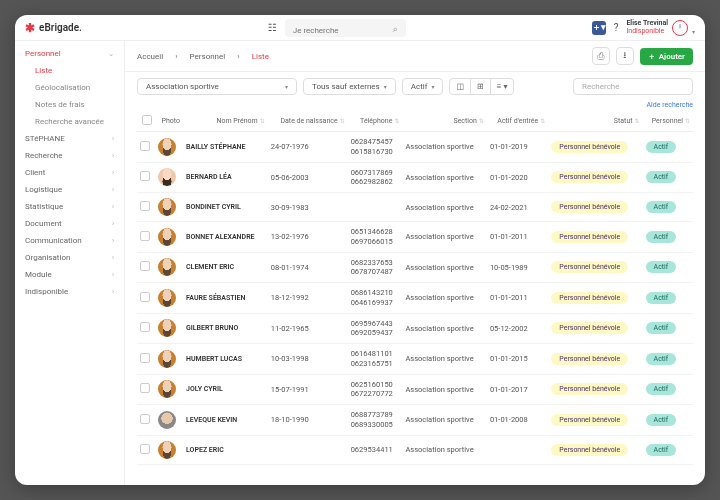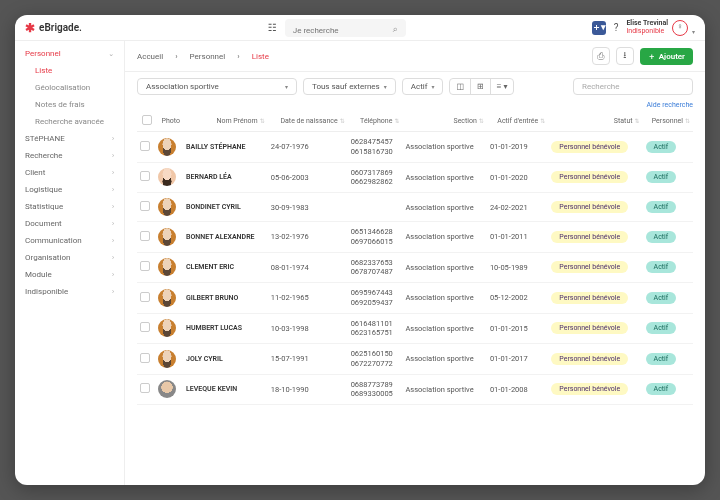--- a/index.html
+++ b/index.html
@@ -256,20 +256,31 @@
                 <td>08-01-1974</td>
                 <td class="tel">0682337653<br>0678707487</td>
                 <td>Association sportive</td>
                 <td>10-05-1989</td>
                 <td><span class="badge b-purple">Personnel bénévole</span></td>
                 <td><span class="badge b-teal">Actif</span></td>
               </tr>
               <tr>
                 <td><span class="chk"></span></td>
                 <td><span class="av av-m"></span></td>
+                <td class="name">FAURE SéBASTIEN</td>
+                <td>18-12-1992</td>
+                <td class="tel">0686143210<br>0646169937</td>
+                <td>Association sportive</td>
+                <td>01-01-2011</td>
+                <td><span class="badge b-purple">Personnel bénévole</span></td>
+                <td><span class="badge b-teal">Actif</span></td>
+              </tr>
+              <tr>
+                <td><span class="chk"></span></td>
+                <td><span class="av av-m"></span></td>
                 <td class="name">GILBERT BRUNO</td>
                 <td>11-02-1965</td>
                 <td class="tel">0695967443<br>0692059437</td>
                 <td>Association sportive</td>
                 <td>05-12-2002</td>
                 <td><span class="badge b-purple">Personnel bénévole</span></td>
                 <td><span class="badge b-teal">Actif</span></td>
               </tr>
               <tr>
                 <td><span class="chk"></span></td>
@@ -297,18 +308,29 @@
                 <td><span class="chk"></span></td>
                 <td><span class="av av-p"></span></td>
                 <td class="name">LEVEQUE KEVIN</td>
                 <td>18-10-1990</td>
                 <td class="tel">0688773789<br>0689330005</td>
                 <td>Association sportive</td>
                 <td>01-01-2008</td>
                 <td><span class="badge b-purple">Personnel bénévole</span></td>
                 <td><span class="badge b-teal">Actif</span></td>
               </tr>
+              <tr>
+                <td><span class="chk"></span></td>
+                <td><span class="av av-m"></span></td>
+                <td class="name">LOPEZ ERIC</td>
+                <td></td>
+                <td class="tel">0629534411<br></td>
+                <td>Association sportive</td>
+                <td></td>
+                <td><span class="badge b-purple">Personnel bénévole</span></td>
+                <td><span class="badge b-teal">Actif</span></td>
+              </tr>
             </tbody>
         </table>
       </div>
     </div>
   </div>
 </div>
 
 </body></html>

